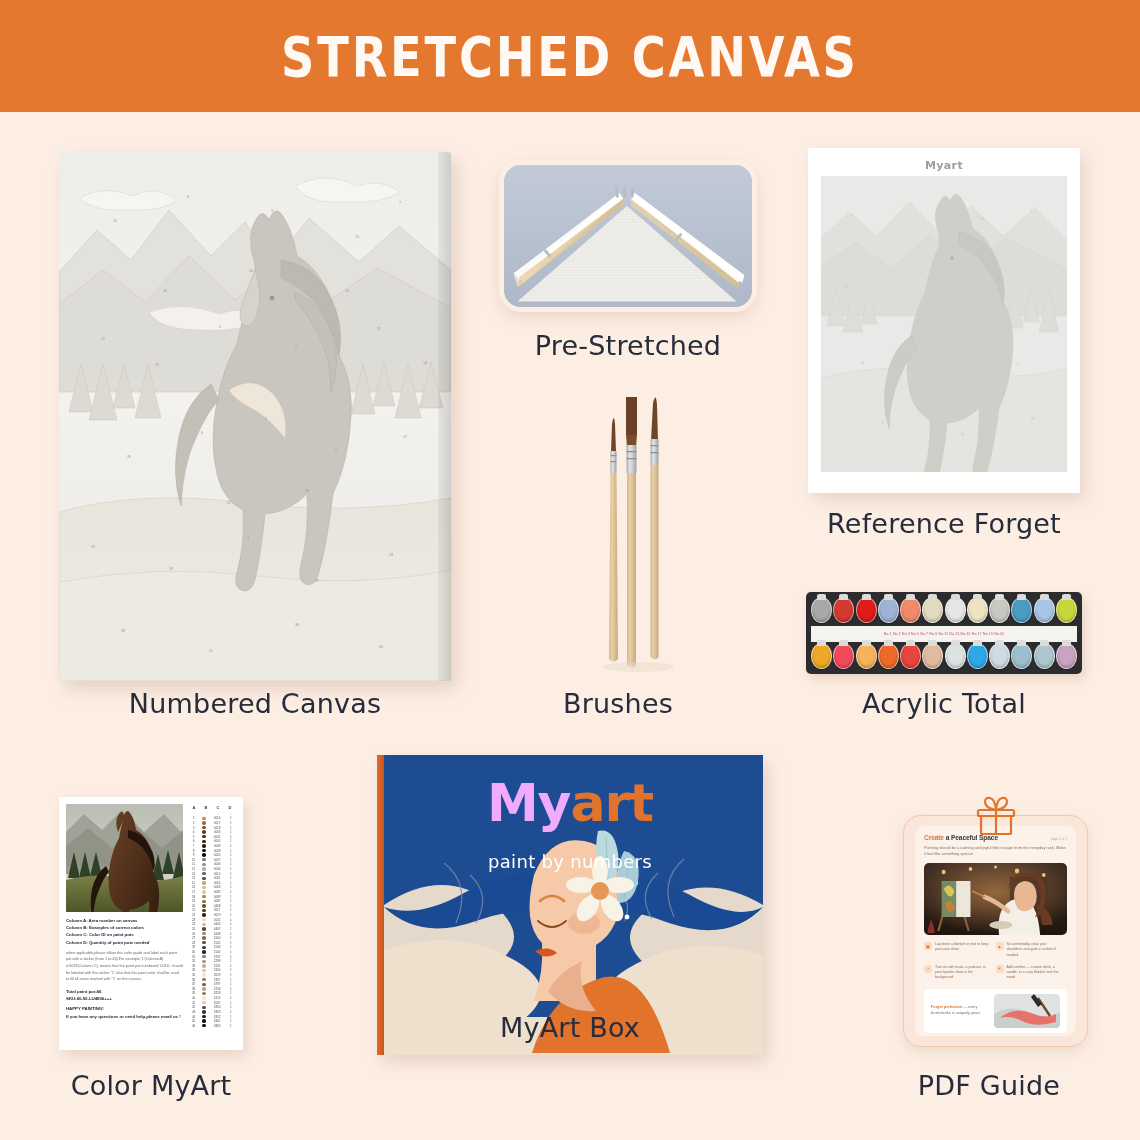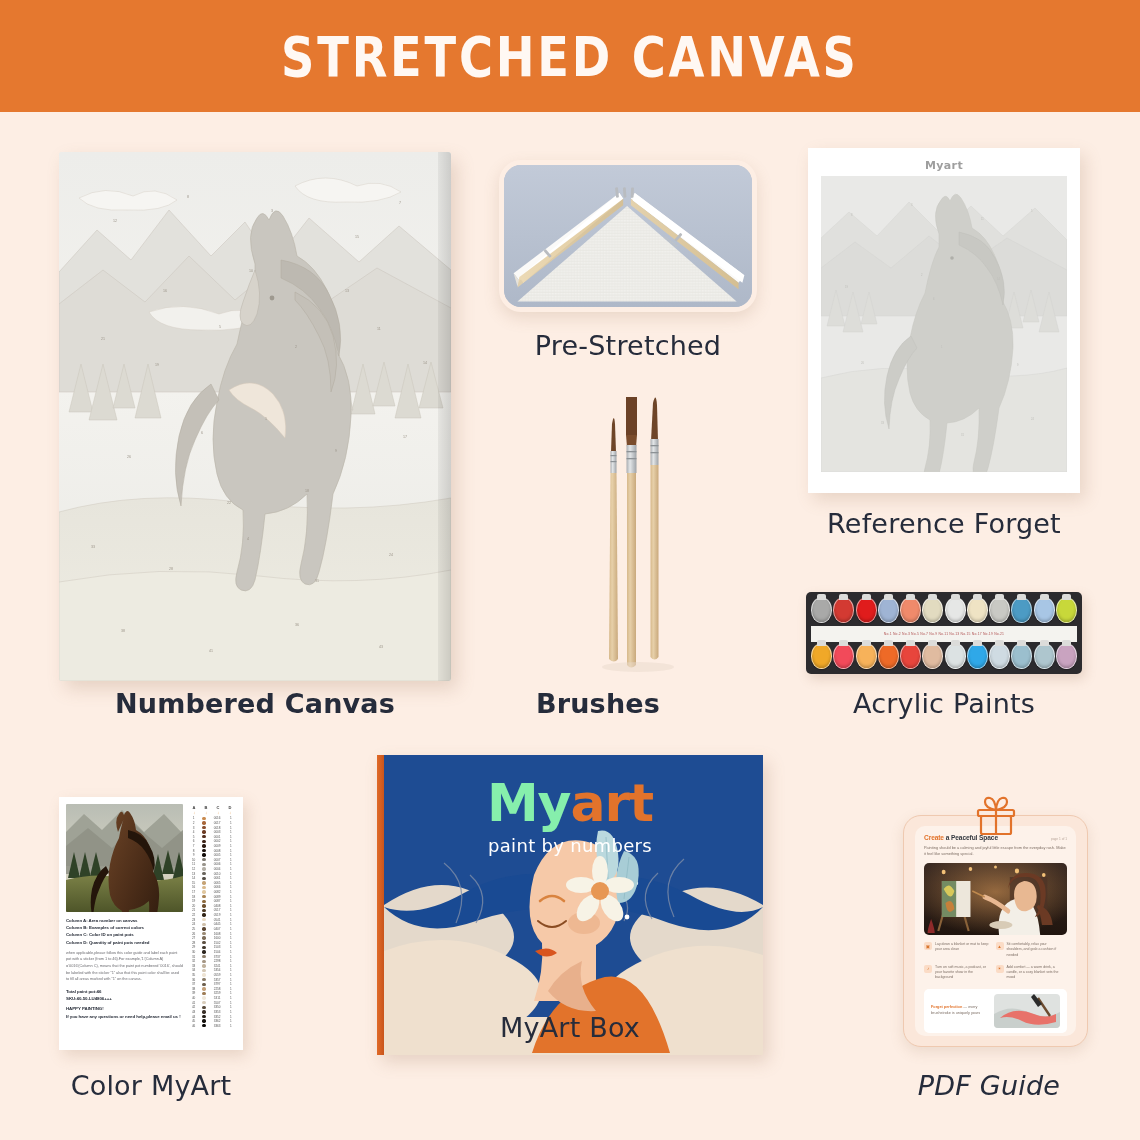--- a/index.html
+++ b/index.html
@@ -145,23 +145,23 @@
     overflow: hidden;
   }
   .box-spine { position: absolute; left: 0; top: 0; width: 7px; height: 100%;
     background: linear-gradient(to right, #E06A28, #C9551C); }
   .box-inner { position: absolute; left: 7px; top: 0; right: 0; bottom: 0; overflow: hidden; }
   .box-logo { position: absolute; left: 0; right: 0; top: 18px; text-align: center; z-index: 4; }
   .box-logo-main {
     font-size: 52px; font-weight: 800; letter-spacing: -1px;
     font-family: "DejaVu Sans", "Liberation Sans", sans-serif;
   }
-  .box-logo-main .my { color: #86efac; }
+  .box-logo-main .my { color: #f0abfc; }
   .box-logo-main .art { color: #E2732B; }
-  .box-tag { color: #FFFFFF; font-size: 18px; letter-spacing: .3px; margin-top: 2px;
+  .box-tag { color: #FFFFFF; font-size: 18px; letter-spacing: .3px; margin-top: 18px;
     font-family: "DejaVu Sans", "Liberation Sans", sans-serif; }
 
   
   .pdf {
     position: absolute; left: 903px; top: 815px; width: 185px; height: 232px;
     background: #FBE7DA; border-radius: 18px;
     border: 1px solid #EFC9B0;
     box-shadow: 0 5px 14px rgba(150,110,80,.16);
     padding: 10px 11px;
   }
@@ -279,21 +279,21 @@
       <text x="320" y="496">43</text>
         <text x="190" y="120">10</text>
         <text x="246" y="340">18</text>
       <text x="168" y="352">22</text>
         <text x="104" y="140">16</text>
         <text x="286" y="140">13</text>
     </g>
   </svg>
   <div class="canvas-edge"></div>
 </div>
-<div class="caption" style="left:59px; top:688px; width:392px;font-weight:bold;">Numbered Canvas</div>
+<div class="caption" style="left:59px; top:688px; width:392px;">Numbered Canvas</div>
 
 <div class="stretch-card">
   <svg width="100%" height="100%" viewBox="0 0 258 152" preserveAspectRatio="none">
     <defs>
       <linearGradient id="bgBlue" x1="0" y1="0" x2="0" y2="1">
         <stop offset="0%" stop-color="#C2CAD8"></stop>
           <stop offset="100%" stop-color="#AEB8C8"></stop>
       </linearGradient>
       <linearGradient id="woodG" x1="0" y1="0" x2="1" y2="0">
         <stop offset="0%" stop-color="#E8D3A8"></stop>
@@ -408,21 +408,21 @@
     <g transform="translate(88,0)">
       <path d="M5 18 q3 -12 4 2 l1 36 q-3 4 -7 0 Z" fill="#6E4528"></path>
       <rect x="2.5" y="54" width="8" height="26" fill="url(#ferr)"></rect>
       <rect x="2.5" y="60" width="8" height="1.3" fill="#8C9195"></rect>
       <rect x="2.5" y="67" width="8" height="1.3" fill="#8C9195"></rect>
       <path d="M2.5 80 L10.5 80 L10.5 272 q-4 5 -8 0 Z" fill="url(#woodB)"></path>
     </g>
     <ellipse cx="78" cy="282" rx="36" ry="5" fill="#E9D9CC" opacity=".5"></ellipse>
   </svg>
 </div>
-<div class="caption" style="left:528px; top:688px; width:140px;font-weight:bold;">Brushes</div>
+<div class="caption" style="left:548px; top:688px; width:140px;">Brushes</div>
 
 <div class="paints">
   <div class="paint-row">
     <div class="pot" style="background:#A9A9A8"></div>
     <div class="pot" style="background:#D33A32"></div>
     <div class="pot" style="background:#E01C1C"></div>
     <div class="pot" style="background:#9FB4D4"></div>
     <div class="pot" style="background:#F08A6B"></div>
     <div class="pot" style="background:#E2DBC0"></div>
     <div class="pot" style="background:#E6E7E6"></div>
@@ -443,21 +443,21 @@
     <div class="pot" style="background:#E8453C"></div>
     <div class="pot" style="background:#E0BBA0"></div>
     <div class="pot" style="background:#DCE2E3"></div>
     <div class="pot" style="background:#2FA8E8"></div>
     <div class="pot" style="background:#CFDBE2"></div>
     <div class="pot" style="background:#9BBFCE"></div>
     <div class="pot" style="background:#AEC6CE"></div>
     <div class="pot" style="background:#C9A3C0"></div>
   </div>
 </div>
-<div class="caption" style="left:806px; top:688px; width:276px;">Acrylic Paints</div>
+<div class="caption" style="left:806px; top:688px; width:276px;">Acrylic Total</div>
 
 <div class="color-card">
   <div class="cc-left">
     <div class="cc-photo">
       <svg width="100%" height="100%" viewBox="0 0 117 108" preserveAspectRatio="none">
         <defs>
           <linearGradient id="pSky" x1="0" y1="0" x2="0" y2="1">
             <stop offset="0%" stop-color="#B9BDB4"></stop>
               <stop offset="60%" stop-color="#D6D4C4"></stop>
             <stop offset="100%" stop-color="#C9C3AC"></stop>
@@ -1055,13 +1055,13 @@
           <path d="M6 24 q14 -12 34 -4 q12 5 22 0 l0 8 q-20 6 -34 -1 q-12 -6 -22 -3 Z" fill="#E8726A"></path>
           <g stroke="#6B4A2E" stroke-width="2.4" fill="none">
               <path d="M44 4 L56 22"></path>
             </g>
           <path d="M40 0 L48 10 L44 13 L37 3 Z" fill="#2B2B2B"></path>
         </svg>
       </div>
     </div>
   </div>
 </div>
-<div class="caption" style="left:858px; top:1070px; width:262px;font-style:italic;">PDF Guide</div>
+<div class="caption" style="left:858px; top:1070px; width:262px;">PDF Guide</div>
 
 </body></html>

